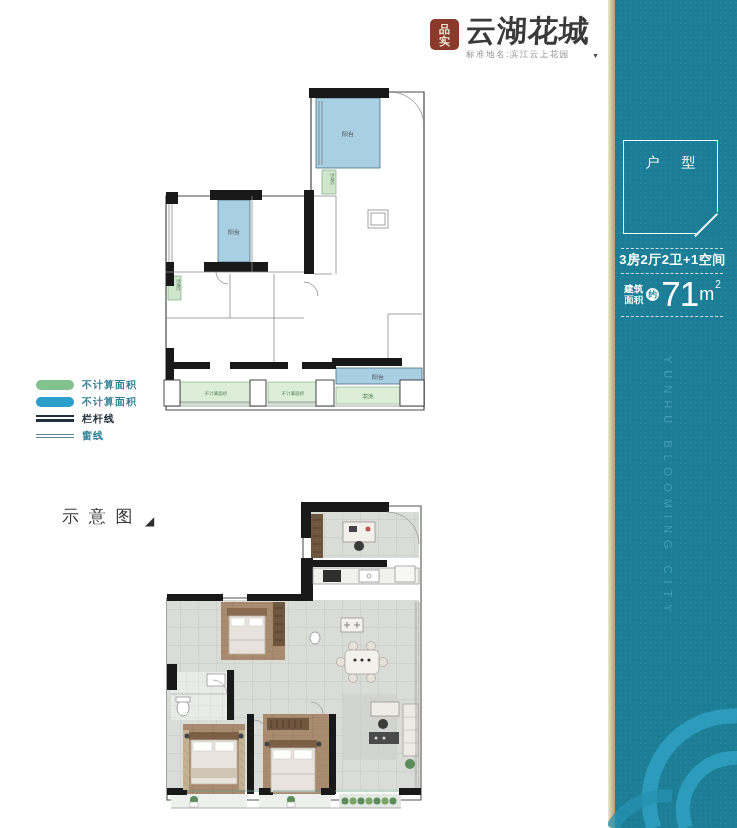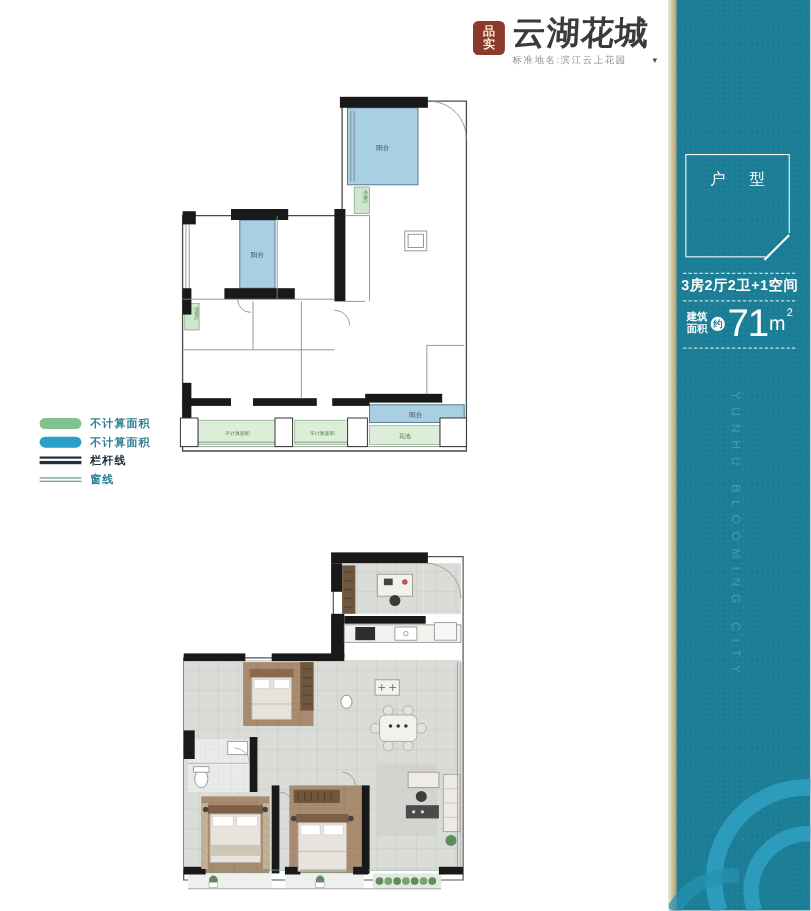--- a/index.html
+++ b/index.html
@@ -217,20 +217,24 @@
       <div class="legend-lines thin">
           <div class="l1"></div>
           <div class="l2"></div>
         </div>
       <div class="legend-label">窗线</div>
     </div>
   </div>
 
 
   <div class="section-title">
+    <div class="t2">
+      <span>示 意 图</span>
+      <span class="corner">◢</span>
+    </div>
   </div>
 
   <svg class="plan-lower" width="296" height="312" viewBox="0 0 296 312">
     <defs>
       <pattern id="tl" width="18" height="18" patternUnits="userSpaceOnUse">
         <rect width="18" height="18" fill="#dadcd8"></rect>
         <path d="M18 0 V18 M0 18 H18" stroke="#c7c9c5" stroke-width="1"></path>
       </pattern>
       <pattern id="wd" width="20" height="6" patternUnits="userSpaceOnUse">
         <rect width="20" height="6" fill="#a98c6f"></rect>

